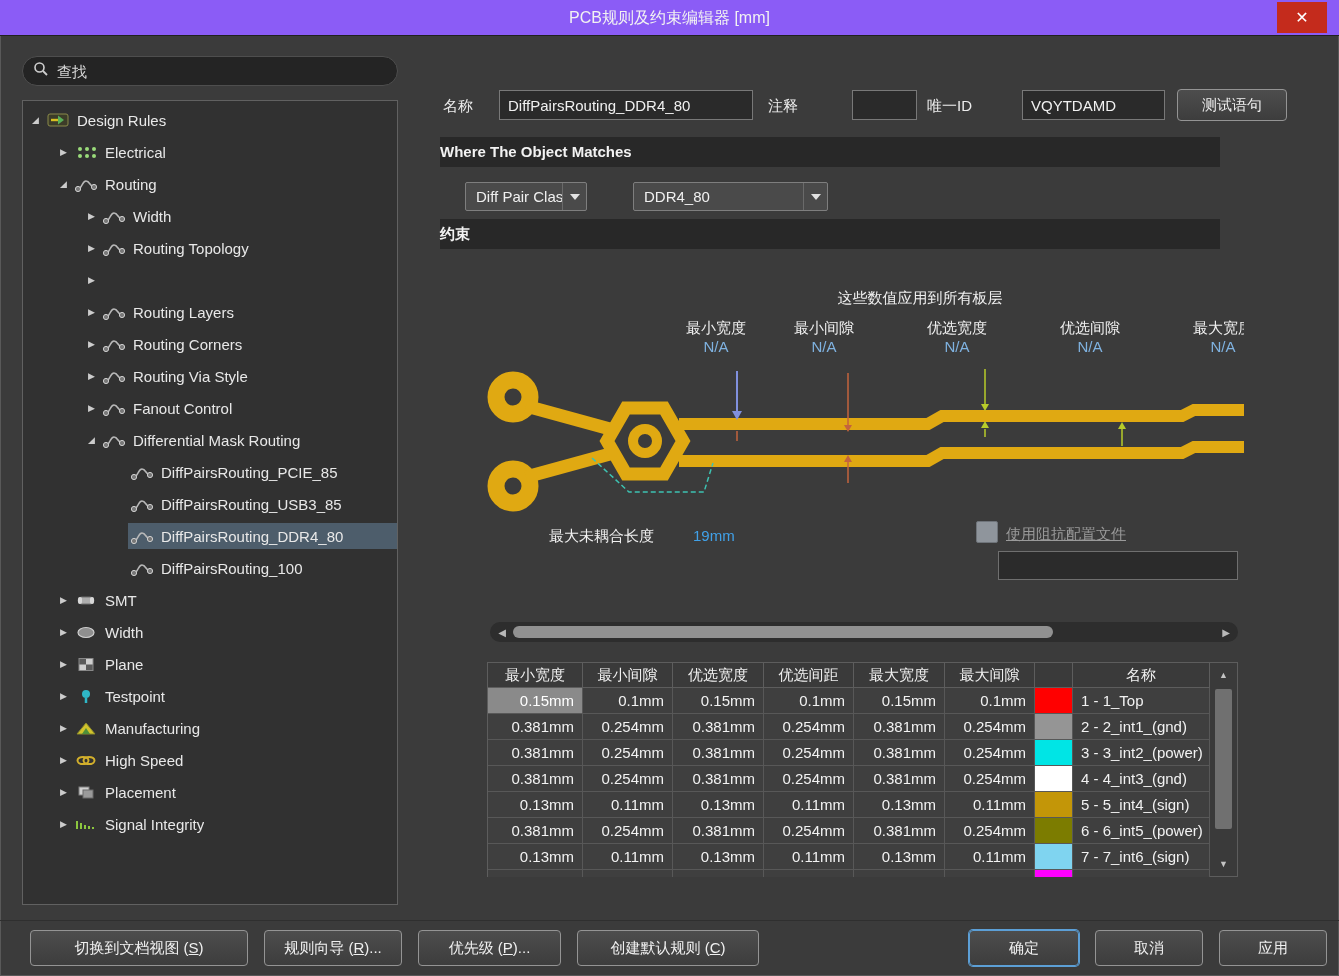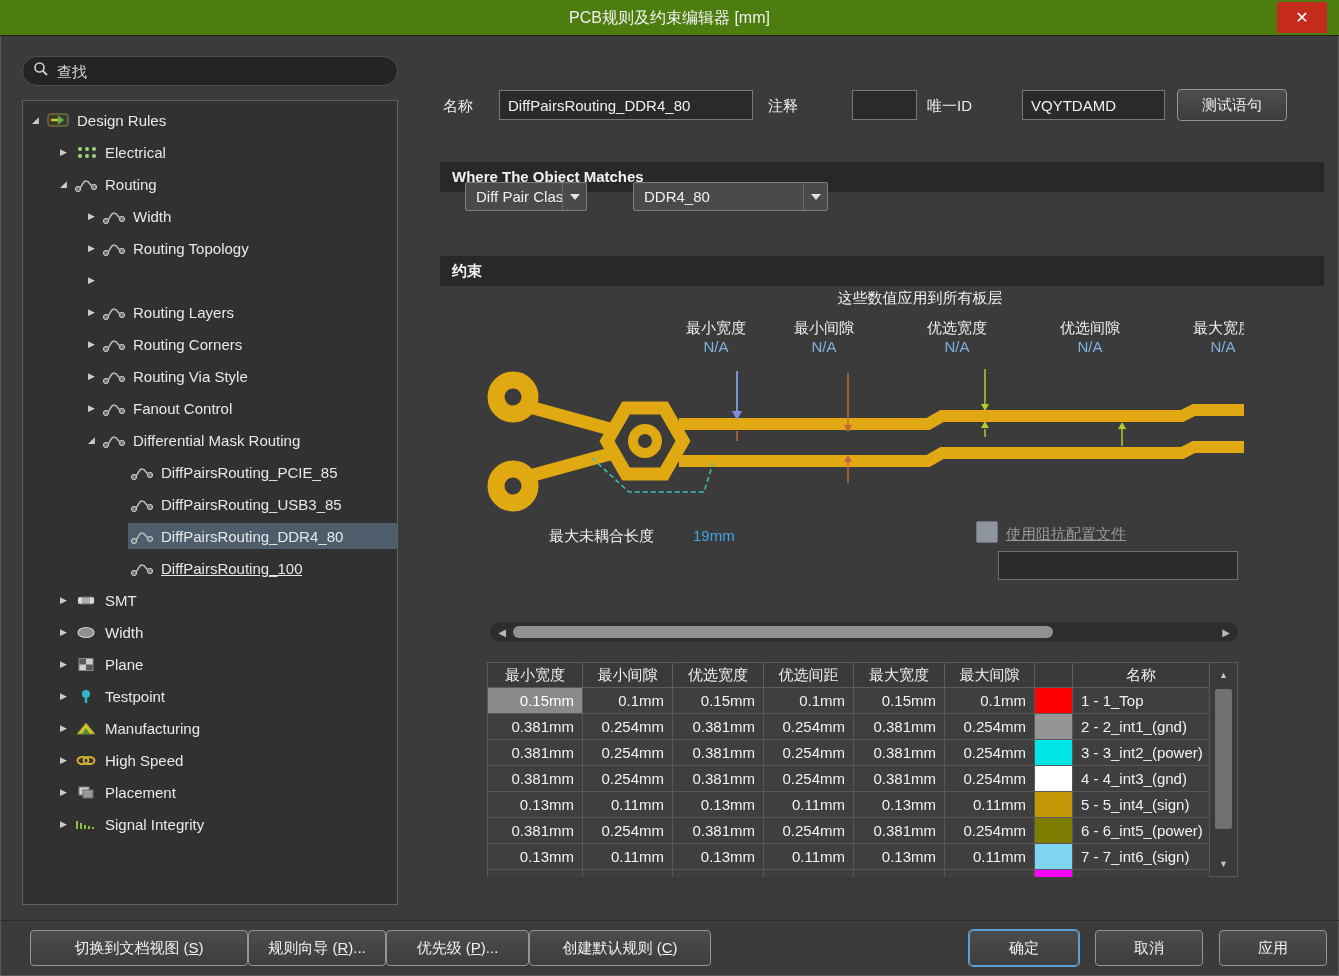--- a/index.html
+++ b/index.html
@@ -1,21 +1,21 @@
 <!DOCTYPE html>
 <html style="--close_red: #c42b1c; --selection: #4d5d6b; --trace: #e0a912; --ind_blue: #8090dd; --ind_orange: #c4643e; --ind_green: #b8cc2a; --cyan: #3ec2b2; --na_text: #7fb2e0; --value_blue: #41a1e8; --primary_border: #5c9fd6;"><head>
 <meta charset="utf-8">
 <style>
   *{margin:0;padding:0;box-sizing:border-box;}
   html,body{width:1339px;height:976px;}
   body{background:#3b3b3b;font-family:"Liberation Sans",sans-serif;color:#e8e8e8;position:relative;overflow:hidden;}
   #dialog{position:absolute;inset:0;box-shadow:inset 0 0 0 1px #595959;}
 
   
-  .titlebar{position:absolute;left:0;top:0;width:100%;height:36px;background:#4d7c0f;border-bottom:1px solid #212121;}
+  .titlebar{position:absolute;left:0;top:0;width:100%;height:36px;background:#8b5cf6;border-bottom:1px solid #212121;}
   .title{line-height:36px;text-align:center;font-size:16px;color:#f2f2f2;}
   .close-btn{position:absolute;top:2px;right:12px;width:50px;height:31px;background:var(--close_red);color:#fff;
     font-size:16px;display:flex;align-items:center;justify-content:center;cursor:pointer;}
 
   
   .sidebar{position:absolute;left:22px;top:56px;width:376px;height:849px;}
   .search-box{height:30px;background:#242424;border:1px solid #4e4e4e;border-radius:15px;display:flex;align-items:center;padding:0 10px;gap:8px;}
   .search-input{flex:1;background:transparent;border:none;outline:none;color:#e8e8e8;font-size:15px;font-family:inherit;}
   .search-input::placeholder{color:#d8d8d8;opacity:1;}
   .tree-panel{position:absolute;top:44px;left:0;right:0;bottom:0;border:1px solid #616161;background:#313131;overflow:hidden;padding-top:3px;}
@@ -25,21 +25,21 @@
   .tree-content.sel-bg{background:var(--selection);}
   .tree-icon{width:24px;display:flex;justify-content:center;flex:0 0 24px;}
   .tree-label{overflow:hidden;text-overflow:ellipsis;}
 
   
   .label{position:absolute;font-size:15px;color:#ececec;white-space:nowrap;}
   .tb-input{position:absolute;height:30px;background:#2a2a2a;border:1px solid #787878;color:#f0f0f0;font-size:15px;padding:0 8px;font-family:inherit;outline:none;}
   .push-btn{position:absolute;height:32px;background:linear-gradient(#4d4d4d,#3d3d3d);border:1px solid #949494;border-radius:4px;color:#f0f0f0;font-size:15px;font-family:inherit;cursor:pointer;}
 
   
-  .strip{position:absolute;left:440px;width:884px;height:30px;background:#282828;font-weight:bold;font-size:15px;line-height:30px;padding-left:12px;color:#f2f2f2;margin-top:25px;}
+  .strip{position:absolute;left:440px;width:780px;height:30px;background:#282828;font-weight:bold;font-size:15px;line-height:30px;color:#f2f2f2;}
   .dropdown{position:absolute;height:29px;background:#4a4a4a;border:1px solid #7e7e7e;border-radius:2px;display:flex;align-items:center;font-size:15px;color:#f0f0f0;cursor:pointer;}
   .dd-label{flex:1;padding:0 10px;white-space:nowrap;overflow:hidden;}
   .dd-arrow{width:24px;height:100%;display:flex;align-items:center;justify-content:center;border-left:1px solid #6a6a6a;}
   .dd-arrow::after{content:'';border:5px solid transparent;border-top:6px solid #e2e2e2;margin-top:6px;}
 
   
   .constraints-area{position:absolute;left:440px;top:257px;width:804px;height:360px;overflow:hidden;}
   .applies-note{position:absolute;left:280px;top:32px;width:400px;text-align:center;font-size:15px;color:#f0f0f0;}
   .ccol{position:absolute;top:62px;width:90px;text-align:center;}
   .ccol-label{font-size:15px;color:#f0f0f0;}
@@ -73,21 +73,21 @@
   .lt-td.focused{background:#8a8a8a;color:#ffffff;}
   .v-scroll{width:29px;background:#3a3a3a;border:1px solid #5d5d5d;border-left:none;position:relative;}
   .v-arrow{position:absolute;left:0;width:100%;height:22px;display:flex;align-items:center;justify-content:center;color:#c4c4c4;font-size:9px;cursor:pointer;}
   .v-arrow.up{top:1px;} .v-arrow.down{bottom:1px;}
   .v-thumb{position:absolute;left:5px;right:5px;top:26px;height:140px;background:#707070;border-radius:2px;cursor:pointer;}
 
   
   .footer{position:absolute;left:0;right:0;top:920px;height:56px;border-top:1px solid #2f2f2f;}
   .dlg-btn{height:36px;background:linear-gradient(#4d4d4d,#3d3d3d);border:1px solid #949494;border-radius:4px;color:#f0f0f0;font-size:15px;font-family:inherit;cursor:pointer;white-space:nowrap;}
   .dlg-btn.primary{border-color:var(--primary_border);box-shadow:0 0 0 1px var(--primary_border);}
-  #footer-left{position:absolute;left:30px;top:9px;display:flex;}
+  #footer-left{position:absolute;left:30px;top:9px;display:flex;gap:16px;}
   #footer-right{position:absolute;right:12px;top:9px;display:flex;gap:16px;}
 </style>
 </head>
 <body>
 
 <div id="dialog">
 
   <div class="titlebar">
     <div class="title">PCB规则及约束编辑器 [mm]</div>
     <div class="close-btn">
@@ -276,21 +276,21 @@
             <span class="tree-icon">
               <svg width="22" height="15" viewBox="0 0 22 15">
                 <path d="M3 12 C7 12 7 4 11 4 C15 4 15 10 19 10" stroke="#b8b8b8" stroke-width="1.6" fill="none"></path>
                 <circle cx="3" cy="12" r="2.6" fill="#777" stroke="#d0d0d0"></circle>
                 <circle cx="19" cy="10" r="2.6" fill="#777" stroke="#d0d0d0"></circle>
               </svg>
             </span>
             <span class="tree-label">DiffPairsRouting_DDR4_80</span>
           </span>
         </div>
-        <div class="tree-row" style="padding-left: 88px; text-decoration: underline;">
+        <div class="tree-row" style="padding-left: 88px;">
           <span class="tree-arrow"></span>
           <span class="tree-content">
             <span class="tree-icon">
               <svg width="22" height="15" viewBox="0 0 22 15">
                 <path d="M3 12 C7 12 7 4 11 4 C15 4 15 10 19 10" stroke="#b8b8b8" stroke-width="1.6" fill="none"></path>
                 <circle cx="3" cy="12" r="2.6" fill="#777" stroke="#d0d0d0"></circle>
                 <circle cx="19" cy="10" r="2.6" fill="#777" stroke="#d0d0d0"></circle>
               </svg>
             </span>
             <span class="tree-label">DiffPairsRouting_100</span>
@@ -407,21 +407,21 @@
   <div class="strip" style="top:137px;">Where The Object Matches</div>
   <div class="dropdown" style="left:465px;top:182px;width:122px;">
     <span class="dd-label">Diff Pair Class</span>
     <span class="dd-arrow"></span>
   </div>
   <div class="dropdown" style="left:633px;top:182px;width:195px;">
     <span class="dd-label">DDR4_80</span>
     <span class="dd-arrow"></span>
   </div>
 
-  <div class="strip" style="top:231px;">约束</div>
+  <div class="strip" style="top:219px;">约束</div>
 
   <div class="constraints-area">
     <div class="applies-note">这些数值应用到所有板层</div>
     <div id="constraint-cols">
         <div class="ccol" style="left: 231px;">
           <div class="ccol-label">最小宽度</div>
           <div class="ccol-value">N/A</div>
         </div>
         <div class="ccol" style="left: 339px;">
           <div class="ccol-label">最小间隙</div>

